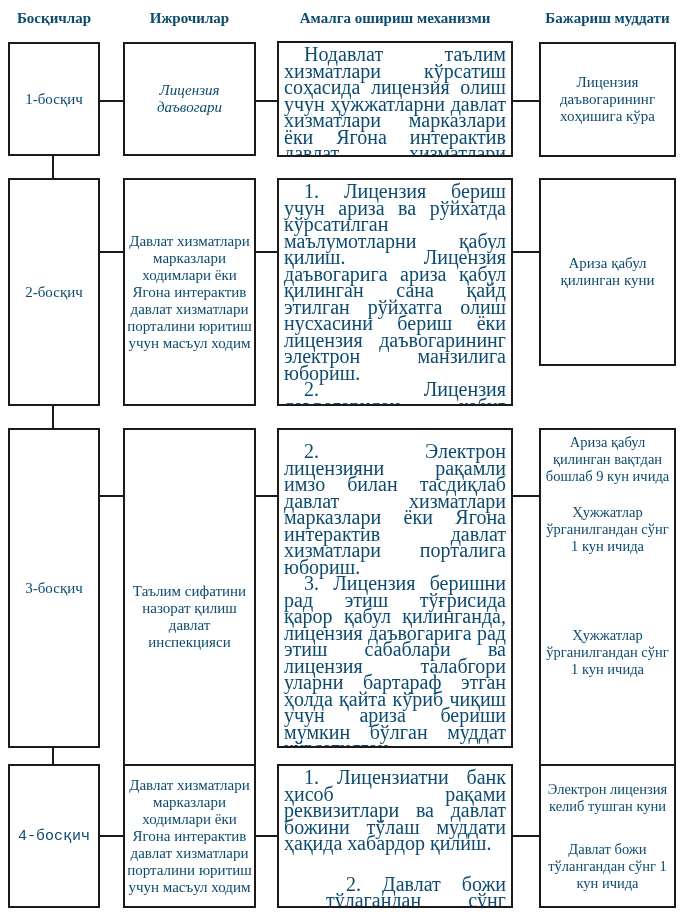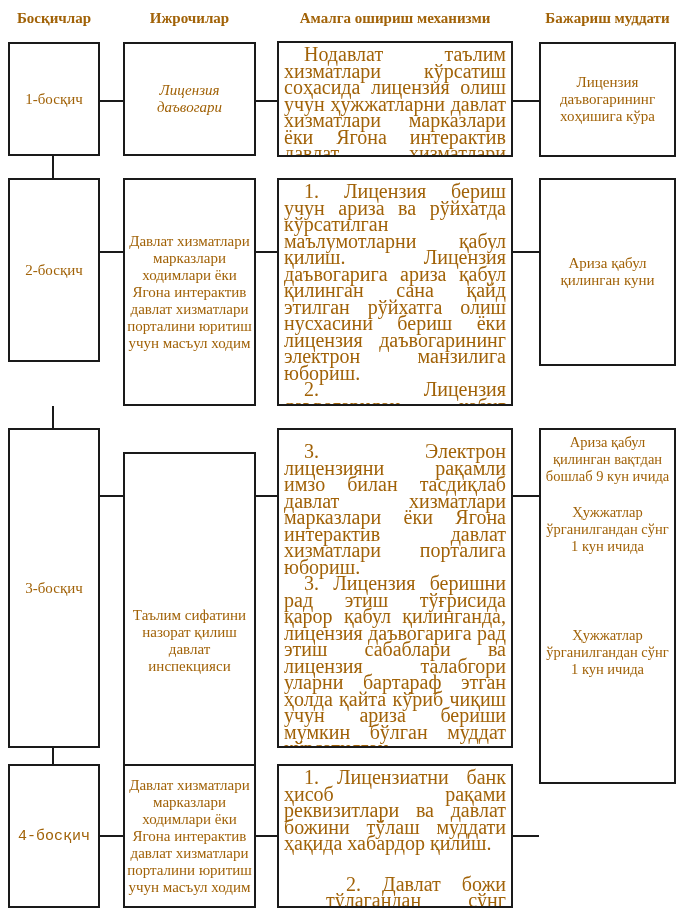--- a/index.html
+++ b/index.html
@@ -1,18 +1,18 @@
 <!DOCTYPE html>
 <html><head>
 <meta charset="utf-8">
 <style>
   html, body { margin:0; padding:0; background:#ffffff; }
   .canvas {
     position:relative; width:680px; height:914px; background:#ffffff;
-    font-family:"Liberation Serif", "DejaVu Serif", serif; color:#a16207;
+    font-family:"Liberation Serif", "DejaVu Serif", serif; color:#0c4a6e;
   }
   .hdr {
     position:absolute; top:8px; height:20px;
     font-weight:bold; font-size:15px; text-align:center; line-height:20px;
     white-space:nowrap;
   }
   .box {
     position:absolute; box-sizing:border-box; background:#ffffff;
     border:2px solid #1a1a1a; overflow:hidden; font-size:15px; line-height:17px;
   }
@@ -49,54 +49,58 @@
   <div class="box col3 mech" style="top:41px;height:116px;">
     <p>Нодавлат таълим хизматлари кўрсатиш соҳасида лицензия олиш учун ҳужжатларни давлат хизматлари марказлари ёки Ягона интерактив давлат хизматлари порталига юбориш.</p>
   </div>
   <div class="box col4 center" style="top:42px;height:115px;">Лицензия даъвогарининг хоҳишига кўра</div>
 
   <div class="hline" style="top:100px;left:100px;width:23px;"></div>
   <div class="hline" style="top:100px;left:256px;width:21px;"></div>
   <div class="hline" style="top:100px;left:513px;width:26px;"></div>
   <div class="vline" style="top:156px;left:52px;height:22px;"></div>
 
-  <div class="box col1 center" style="top:178px;height:184px;">2-босқич</div>
+  <div class="box col1 center" style="top:178px;height:228px;">2-босқич</div>
   <div class="box col2 center" style="top:178px;height:228px;">Давлат хизматлари марказлари ходимлари ёки Ягона интерактив давлат хизматлари порталини юритиш учун масъул ходим</div>
   <div class="box col3 mech" style="top:178px;height:228px;">
     <p>1. Лицензия бериш учун ариза ва рўйхатда кўрсатилган маълумотларни қабул қилиш. Лицензия даъвогарига ариза қабул қилинган сана қайд этилган рўйхатга олиш нусхасини бериш ёки лицензия даъвогарининг электрон манзилига юбориш.</p>
     <p>2. Лицензия даъвогаридан қабул қилинган барча ҳужжатларни Таълим сифатини назорат қилиш давлат инспекцияси электрон манзилига юбориш.</p>
   </div>
   <div class="box col4 center" style="top:178px;height:188px;">Ариза қабул қилинган куни</div>
 
   <div class="hline" style="top:251px;left:100px;width:23px;"></div>
   <div class="hline" style="top:251px;left:256px;width:21px;"></div>
   <div class="hline" style="top:251px;left:513px;width:26px;"></div>
   <div class="vline" style="top:406px;left:52px;height:22px;"></div>
 
   <div class="box col1 center" style="top:428px;height:320px;">3-босқич</div>
-  <div class="box col2 center" style="top:452px;height:378px;">Таълим сифатини назорат қилиш давлат инспекцияси</div>
+  <div class="box col2 center" style="top:428px;height:378px;">Таълим сифатини назорат қилиш давлат инспекцияси</div>
   <div class="box col3 mech" style="top:428px;height:320px;">
-    <p class="gap-sm">3. Электрон лицензияни рақамли имзо билан тасдиқлаб давлат хизматлари марказлари ёки Ягона интерактив давлат хизматлари порталига юбориш.</p>
+    <p class="gap-sm">2. Электрон лицензияни рақамли имзо билан тасдиқлаб давлат хизматлари марказлари ёки Ягона интерактив давлат хизматлари порталига юбориш.</p>
     <p>3. Лицензия беришни рад этиш тўғрисида қарор қабул қилинганда, лицензия даъвогарига рад этиш сабаблари ва лицензия талабгори уларни бартараф этган ҳолда қайта кўриб чиқиш учун ариза бериши мумкин бўлган муддат кўрсатилган билдиришнома юбориш.</p>
   </div>
   <div class="box col4 dl-multi dl3" style="top:428px;height:356px;">
     <p class="p1">Ариза қабул қилинган вақтдан бошлаб 9 кун ичида</p>
     <p class="p2">Ҳужжатлар ўрганилгандан сўнг 1 кун ичида</p>
     <p class="p3">Ҳужжатлар ўрганилгандан сўнг 1 кун ичида</p>
   </div>
 
   <div class="hline" style="top:495px;left:100px;width:23px;"></div>
   <div class="hline" style="top:495px;left:256px;width:21px;"></div>
   <div class="hline" style="top:495px;left:513px;width:26px;"></div>
   <div class="vline" style="top:748px;left:52px;height:16px;"></div>
 
   <div class="box col1 center" style="top:764px;height:144px;font-family:Liberation Mono, monospace;">4-босқич</div>
   <div class="box col2 center" style="top:764px;height:144px;">Давлат хизматлари марказлари ходимлари ёки Ягона интерактив давлат хизматлари порталини юритиш учун масъул ходим</div>
   <div class="box col3 mech" style="top:764px;height:144px;">
     <p>1. Лицензиатни банк ҳисоб рақами реквизитлари ва давлат божини тўлаш муддати ҳақида хабардор қилиш.</p>
     <p class="gap-md">2. Давлат божи тўлагандан сўнг лицензияни тақдим этиш.</p>
   </div>
+  <div class="box col4 dl-multi dl4" style="top:764px;height:144px;">
+    <p>Электрон лицензия келиб тушган куни</p>
+    <p>Давлат божи тўлангандан сўнг 1 кун ичида</p>
+  </div>
 
   <div class="hline" style="top:835px;left:100px;width:23px;"></div>
   <div class="hline" style="top:835px;left:256px;width:21px;"></div>
   <div class="hline" style="top:835px;left:513px;width:26px;"></div>
 
 </div>
 
 </body></html>

